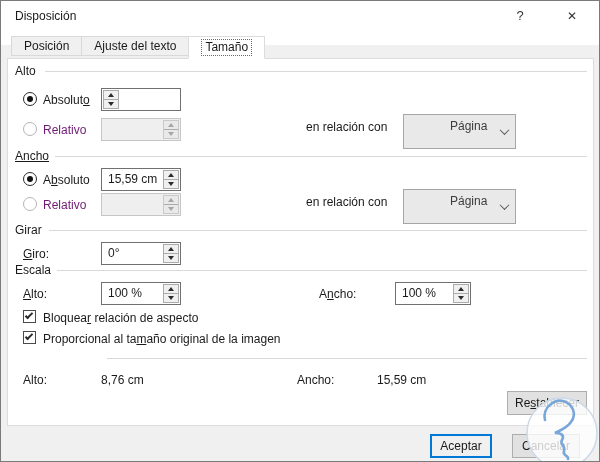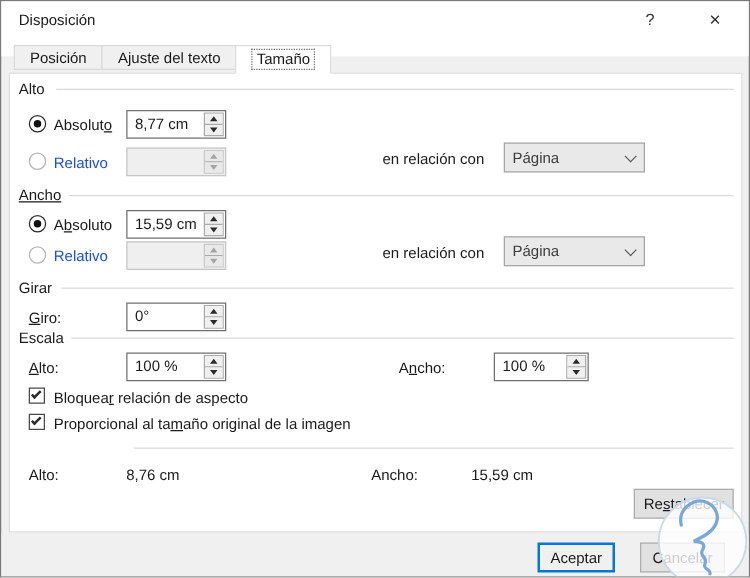--- a/index.html
+++ b/index.html
@@ -15,39 +15,39 @@
   .cap.help{right:62px;}
   .cap.close{right:10px;font-size:12px;}
   .panel{position:absolute;left:6px;top:57px;width:587px;height:368px;background:#ffffff;border:1px solid #dcdcdc;}
   .tabstrip{position:absolute;left:10px;top:35px;display:flex;align-items:flex-start;z-index:3;}
   .tab{height:20px;line-height:19px;padding:0 12px;background:#f0f0f0;border:1px solid #d9d9d9;margin-right:-1px;cursor:default;}
   .tab.active{height:23px;line-height:21px;background:#ffffff;border-color:#dcdcdc;border-bottom-color:#ffffff;z-index:4;position:relative;}
   .tab.active .tlabel{display:inline-block;border:1px dotted #6a6a6a;padding:0 3px;line-height:15px;margin-top:2px;}
   .glabel{position:absolute;font-size:12px;color:#1a1a1a;z-index:2;}
   .gline{position:absolute;height:1px;background:#d9d9d9;z-index:2;}
   .lbl{position:absolute;z-index:2;white-space:nowrap;}
-  .dis{color:#1d4ed8;text-align:right;}
+  .dis{color:#701a75;text-align:right;}
   .u{text-decoration:underline;}
   .radio{position:absolute;width:14px;height:14px;border:1px solid #2b2b2b;border-radius:50%;background:#fff;z-index:2;}
   .radio.sel:after{content:"";position:absolute;left:3px;top:3px;width:6px;height:6px;border-radius:50%;background:#111;}
   .radio.off{border-color:#b5b5b5;}
   .spin{position:absolute;width:80px;height:23px;border:1px solid #707070;background:#fff;display:flex;z-index:2;}
   .spin .val{flex:1;line-height:20px;padding-left:6px;overflow:hidden;white-space:nowrap;}
   .spin .btns{width:16px;margin:1px;border:1px solid #ababab;display:flex;flex-direction:column;}
   .spin .sb{flex:1;background:#f0f0f0;display:flex;align-items:center;justify-content:center;cursor:default;}
   .spin .sb.up{border-bottom:1px solid #ababab;}
   .tri-up{width:0;height:0;border-left:3px solid transparent;border-right:3px solid transparent;border-bottom:4px solid #2b2b2b;}
   .tri-down{width:0;height:0;border-left:3px solid transparent;border-right:3px solid transparent;border-top:4px solid #2b2b2b;}
   .spin.off{border-color:#c6c6c6;background:#efefef;}
   .spin.off .val{color:#9b9b9b;}
   .spin.off .btns{border-color:#c9c9c9;}
   .spin.off .sb{background:#e9e9e9;}
   .spin.off .tri-up{border-bottom-color:#a5a5a5;}
   .spin.off .tri-down{border-top-color:#a5a5a5;}
-  .combo{position:absolute;width:113px;height:24px;border:1px solid #a6a6a6;background:#e9e9e9;display:flex;z-index:2;}
+  .combo{position:absolute;width:113px;height:35px;border:1px solid #a6a6a6;background:#e9e9e9;display:flex;z-index:2;padding-left:40px;}
   .combo .cval{flex:1;line-height:22px;padding-left:6px;color:#3c3c3c;}
   .combo .chev{width:21px;display:flex;align-items:center;justify-content:center;}
   .combo .chev i{width:7px;height:7px;border-right:1.5px solid #5a5a5a;border-bottom:1.5px solid #5a5a5a;transform:rotate(45deg) translate(-1px,-1px);}
   .cb{position:absolute;width:13px;height:13px;border:1px solid #4a4a4a;background:#fff;z-index:2;}
   .cb .mark{position:absolute;left:1px;top:2px;width:8px;height:4px;border-left:2px solid #2b2b2b;border-bottom:2px solid #2b2b2b;transform:rotate(-45deg);}
   .btn{position:absolute;background:#e1e1e1;border:1px solid #adadad;text-align:center;font-size:12px;color:#1a1a1a;cursor:default;z-index:2;display:flex;align-items:center;justify-content:center;}
   .btn.default{border:2px solid #0078d7;background:#f0f0f0;}
   .bottombar{position:absolute;left:0;top:426px;width:100%;height:36px;background:#f0f0f0;}
   .watermark{position:absolute;left:523px;top:395px;width:77px;height:67px;z-index:5;pointer-events:none;}
 </style>
@@ -69,21 +69,20 @@
     <div class="tab"><span class="tlabel">Ajuste del texto</span></div>
     <div class="tab active"><span class="tlabel">Tamaño</span></div>
   </div>
 
   <span class="glabel" style="left:14px;top:63px;">Alto</span>
   <div class="gline" style="left:44px;top:70px;width:542px;"></div>
 
   <span class="radio sel" style="left:22px;top:91px;"></span>
   <span class="lbl" style="left:42px;top:92px;"><span>Absolut</span><span class="u">o</span><span></span></span>
   <div class="spin" style="left:100px;top:87px;">
-    <span class="val">8,77 cm</span>
     <span class="btns">
       <span class="sb up">
           <i class="tri-up"></i>
         </span>
       <span class="sb">
           <i class="tri-down"></i>
         </span>
     </span>
   </div>
 

